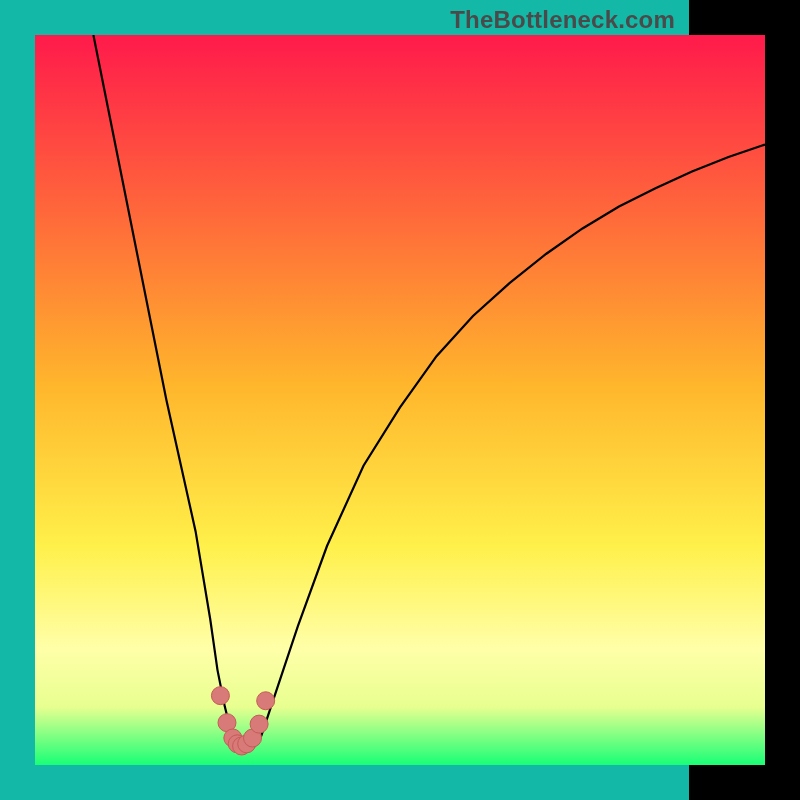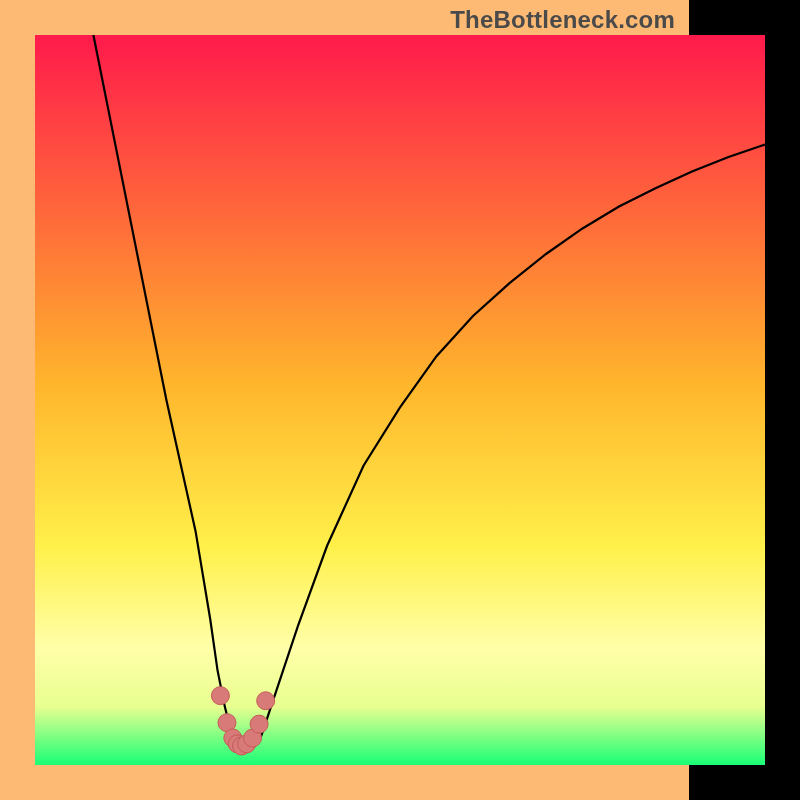--- a/index.html
+++ b/index.html
@@ -9,21 +9,21 @@
     height: 800px;
     background: #000;
     overflow: hidden;
   }
   .frame {
     position: absolute;
     left: 0;
     top: 0;
     width: 689px;
     height: 800px;
-    background: #fdba74;
+    background: #14b8a6;
   }
   .plot {
     position: absolute;
     left: 35px;
     top: 35px;
     width: 730px;
     height: 730px;
     overflow: hidden;
   }
   .watermark {

